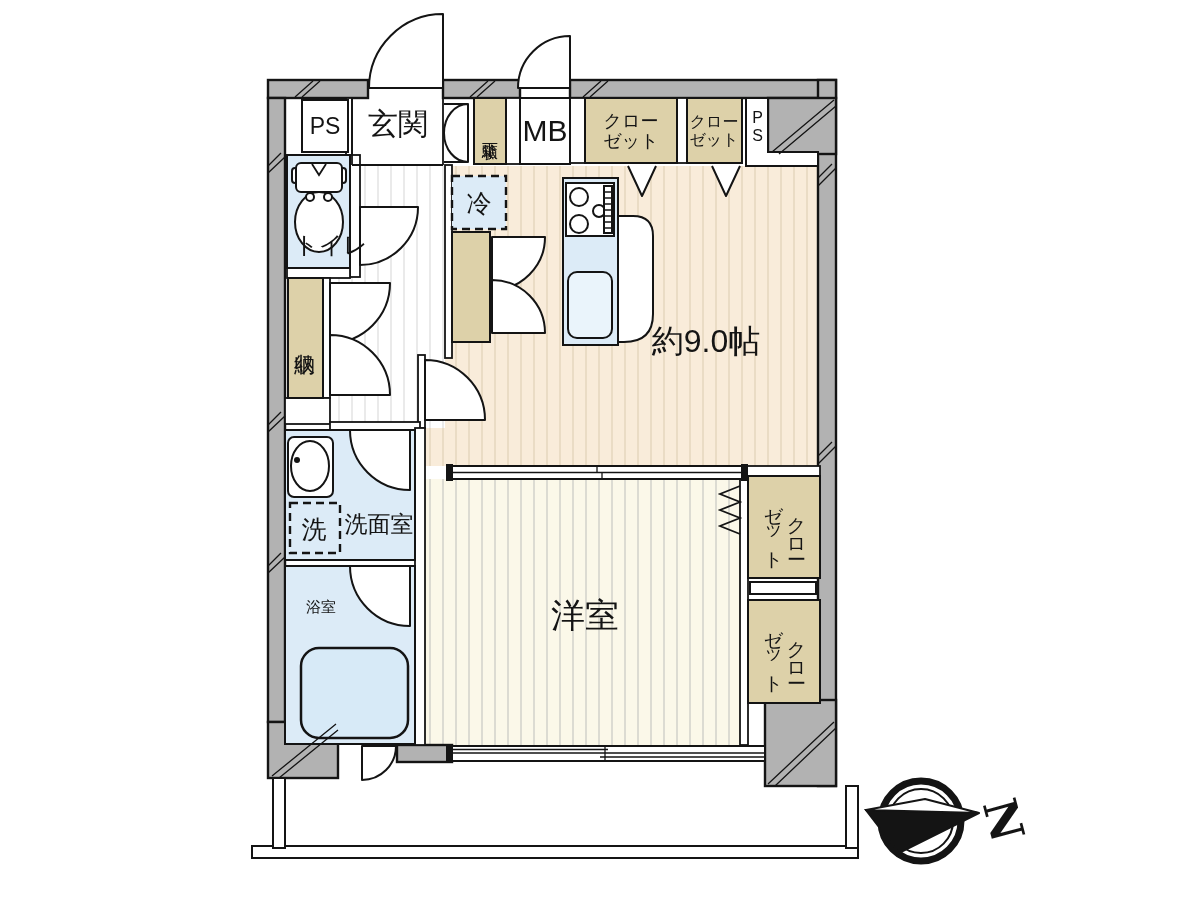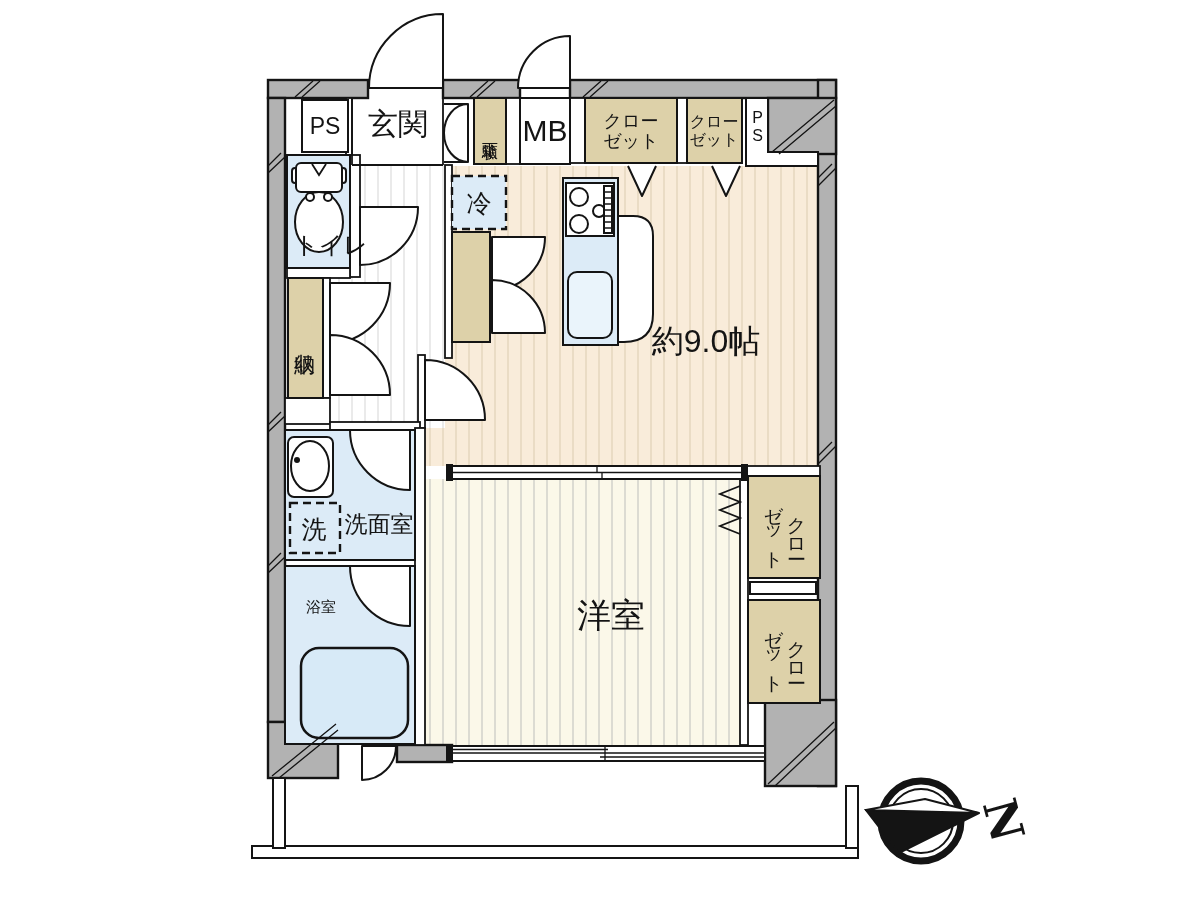--- a/index.html
+++ b/index.html
@@ -211,21 +211,21 @@
 <div class="lbl vtext" style="left:757px;top:127px;font-size:16px;">PS</div>
 <div class="lbl" style="left:479px;top:203px;font-size:25px;">冷</div>
 <div class="lbl" style="left:318px;top:245px;font-size:24px;margin-left:13px;">トイレ</div>
 <div class="lbl vtext" style="left:305px;top:338px;font-size:21px;">収納</div>
 
 <div class="lbl" style="left:706px;top:342px;font-size:32px;">約9.0帖</div>
 
 <div class="lbl" style="left:314px;top:529px;font-size:25px;">洗</div>
 <div class="lbl" style="left:379px;top:525px;font-size:23px;">洗面室</div>
 <div class="lbl" style="left:321px;top:607px;font-size:15px;">浴室</div>
-<div class="lbl" style="left:585px;top:615px;font-size:34px;margin-left:26px;">洋室</div>
+<div class="lbl" style="left:585px;top:615px;font-size:34px;">洋室</div>
 
 <div class="lbl vtext" style="left:797px;top:527px;font-size:19px;">クロー</div>
 <div class="lbl vtext" style="left:774px;top:527px;font-size:19px;">ゼット</div>
 <div class="lbl vtext" style="left:797px;top:651px;font-size:19px;">クロー</div>
 <div class="lbl vtext" style="left:774px;top:651px;font-size:19px;">ゼット</div>
 
 
 </div>
 
 </body></html>

